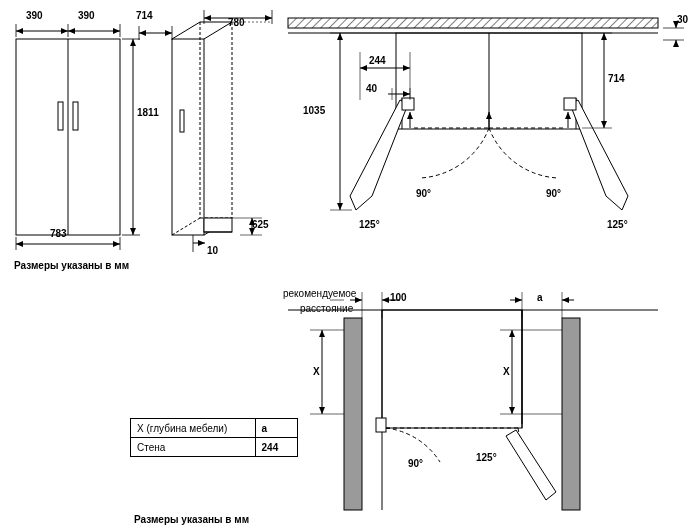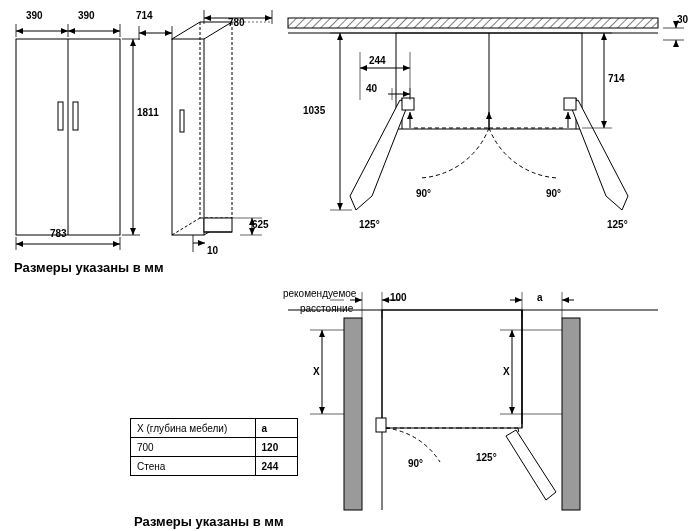--- a/index.html
+++ b/index.html
@@ -6,21 +6,21 @@
   body{width:700px;height:531px;position:relative;overflow:hidden;
        font-family:"Liberation Sans", sans-serif;color:#000;}
   .stage{position:absolute;left:0;top:0;width:700px;height:418px;}
   .lbl{position:absolute;font-size:10px;line-height:11px;white-space:nowrap;}
   .lbl.b{font-weight:bold;}
   svg{position:absolute;left:0;top:0;}
   table{border-collapse:collapse;position:absolute;font-size:10px;}
   td,th{border:1px solid #000;padding:2px 6px;text-align:left;font-weight:normal;height:14px;}
   th{font-weight:normal;}
   .tb td.v, .tb th.v{font-weight:bold;text-align:left;}
-  .note{position:absolute;font-size:13px;font-weight:bold;}
+  .note{position:absolute;font-size:10px;font-weight:bold;}
 </style>
 </head>
 <body>
 
 <div class="stage">
 
   <svg width="700" height="531">
     <defs>
       <marker id="ar" markerWidth="8" markerHeight="8" refX="7" refY="3" orient="auto" markerUnits="strokeWidth">
         <path d="M0,0 L7,3 L0,6 z" fill="#000"></path>
@@ -203,24 +203,20 @@
 
   <table class="tb" style="left:130px;top:418px;width:168px;">
     <thead>
       <tr>
         <th style="width:126px;margin-top:12px;">X (глубина мебели)</th>
         <th class="v" style="width:32px;">a</th>
       </tr>
     </thead>
     <tbody>
       <tr>
-        <td>700</td>
-        <td class="v">120</td>
-      </tr>
-      <tr>
         <td>Стена</td>
         <td class="v">244</td>
       </tr>
     </tbody>
   </table>
 
   <div class="note" style="left:134px;top:514px;">Размеры указаны в мм</div>
 
 </div>
 

